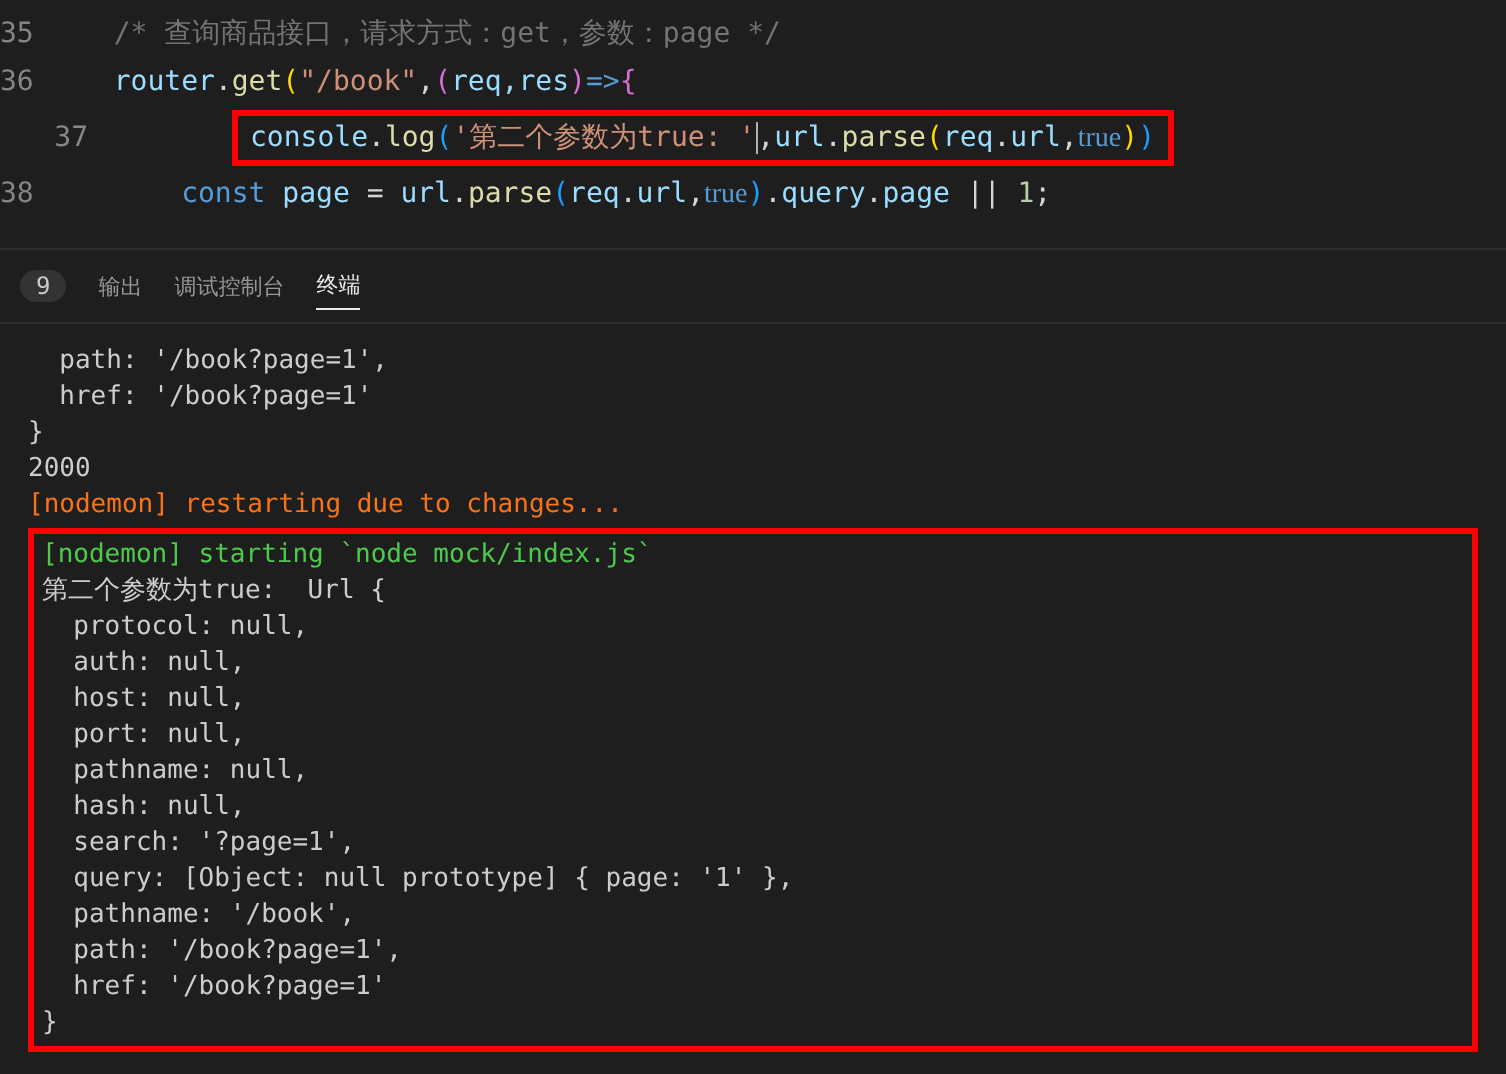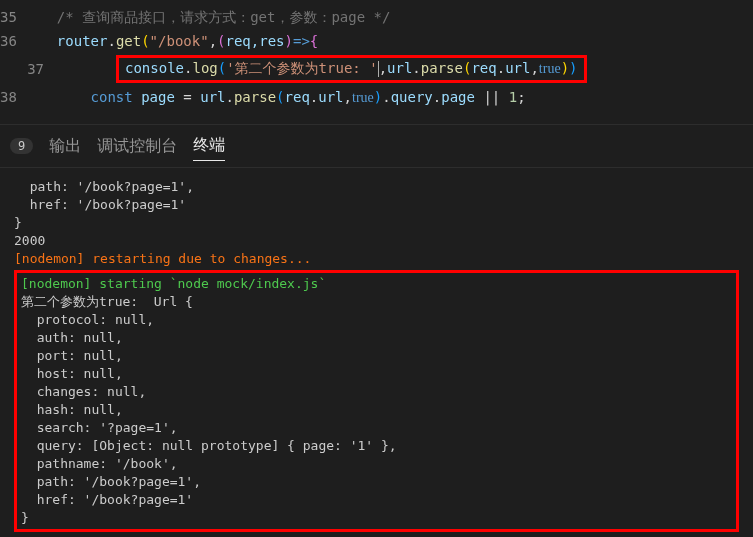--- a/index.html
+++ b/index.html
@@ -82,21 +82,21 @@
     }
     .badge {
       background: #333;
       color: #ccc;
       border-radius: 10px;
       padding: 1px 8px;
       font-size: 12px;
     }
     .tab {
       color: #969696;
-      font-size: 16px;
+      font-size: 11px;
       padding: 4px 0;
       cursor: pointer;
     }
     .tab.active {
       color: #e8e8e8;
       border-bottom: 1px solid #e8e8e8;
     }
     .terminal-content {
       padding: 10px 14px;
       font-size: 13px;
@@ -147,23 +147,23 @@
     <div class="terminal-line">  path: '/book?page=1',</div>
     <div class="terminal-line">  href: '/book?page=1'</div>
     <div class="terminal-line">}</div>
     <div class="terminal-line">2000</div>
     <div class="terminal-line nodemon-yellow">[nodemon] restarting due to changes...</div>
     <div class="red-box">
       <div class="terminal-line nodemon-green">[nodemon] starting `node mock/index.js`</div>
       <div class="terminal-line">第二个参数为true:  Url {</div>
       <div class="terminal-line">  protocol: null,</div>
       <div class="terminal-line">  auth: null,</div>
+      <div class="terminal-line">  host: null,</div>
       <div class="terminal-line">  port: null,</div>
-      <div class="terminal-line">  host: null,</div>
-      <div class="terminal-line">  changes: null,</div>
+      <div class="terminal-line">  pathname: null,</div>
       <div class="terminal-line">  hash: null,</div>
       <div class="terminal-line">  search: '?page=1',</div>
       <div class="terminal-line">  query: [Object: null prototype] { page: '1' },</div>
       <div class="terminal-line">  pathname: '/book',</div>
       <div class="terminal-line">  path: '/book?page=1',</div>
       <div class="terminal-line">  href: '/book?page=1'</div>
       <div class="terminal-line">}</div>
 
     </div>
   </div>

